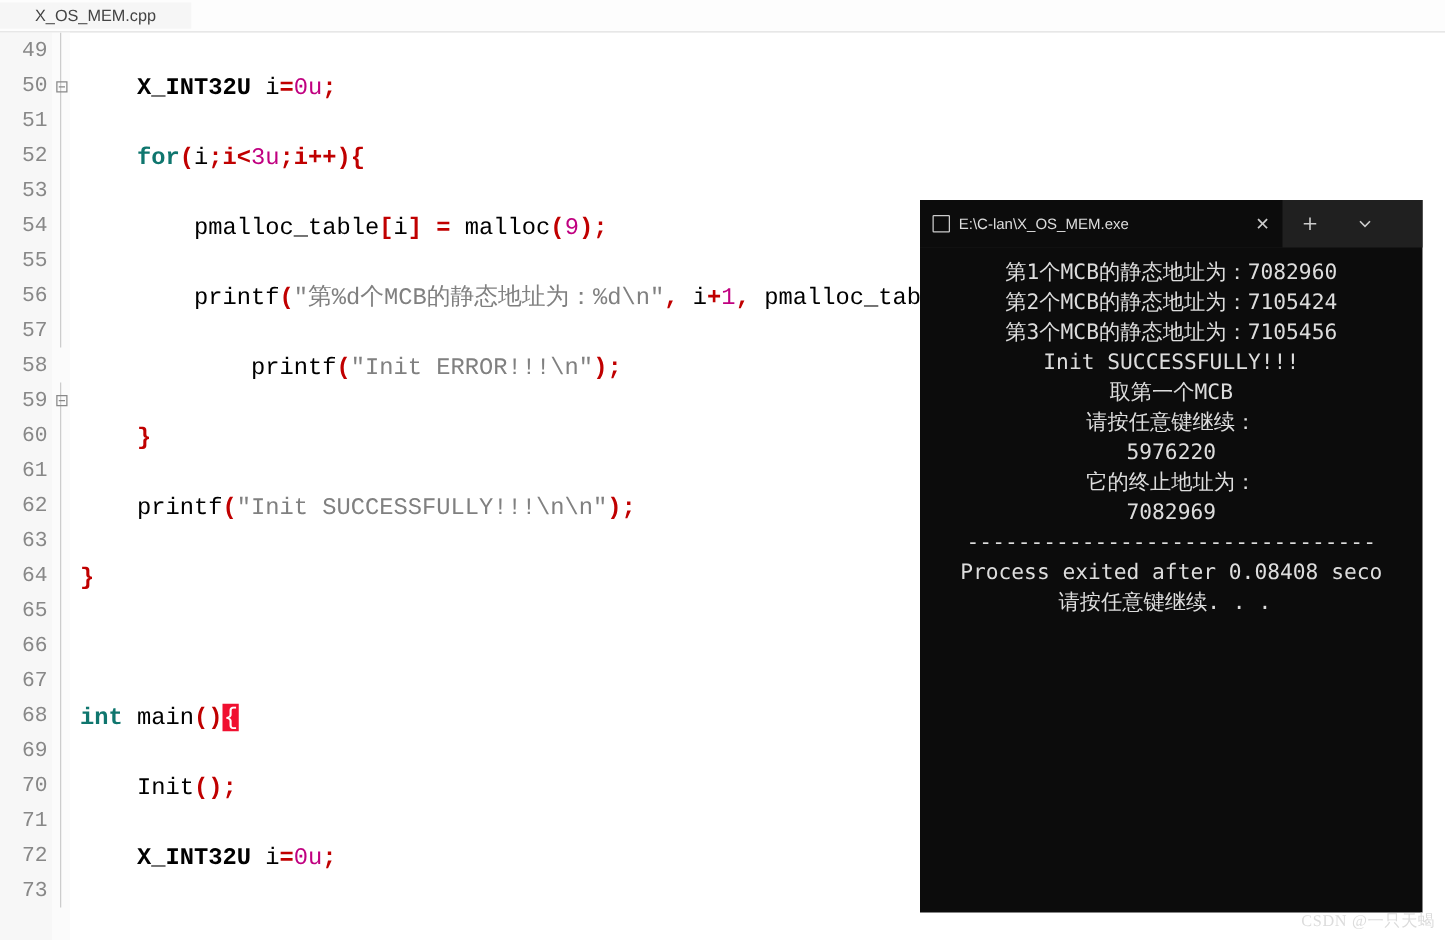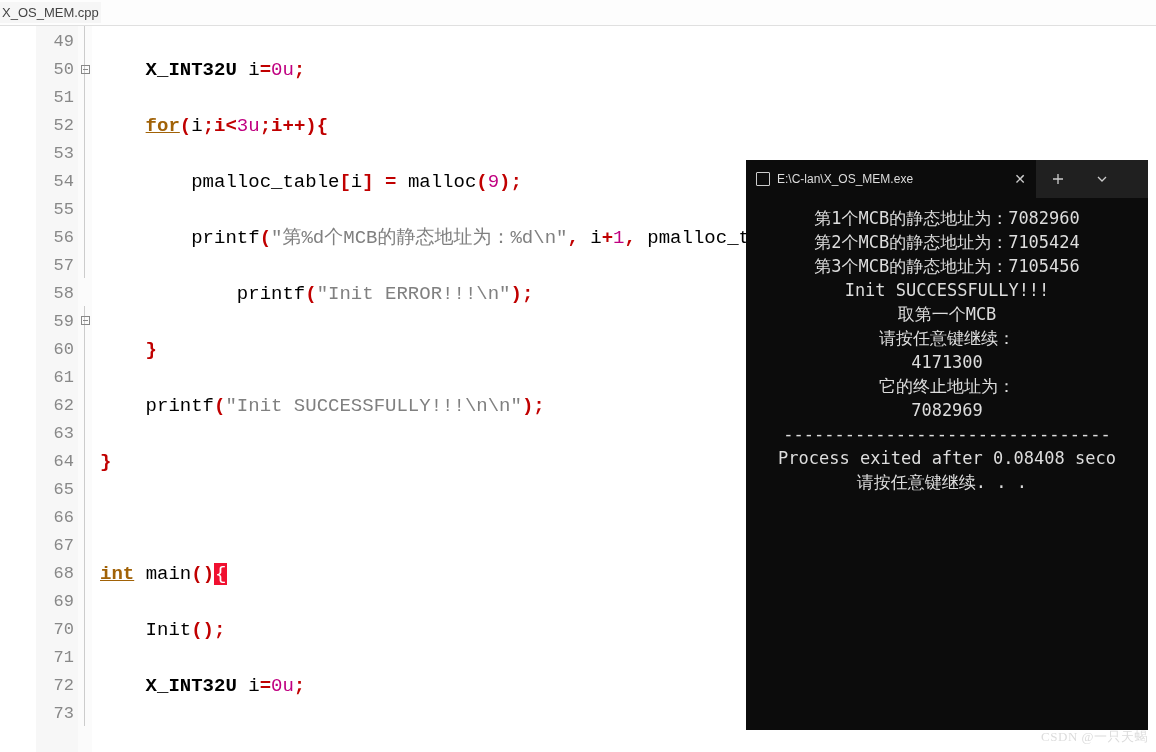--- a/index.html
+++ b/index.html
@@ -13,31 +13,30 @@
   overflow: hidden;
 }
 .tab-bar {
   height: 26px;
   background: #fdfdfd;
   border-bottom: 1px solid #e0e0e0;
   display: flex;
   align-items: center;
 }
 .tab {
-  padding: 3px 2px;
+  padding: 3px 28px;
   font-size: 13px;
   font-family: Tahoma, sans-serif;
   color: #444;
   background: #f6f6f6;
 }
 .editor {
   display: flex;
   height: calc(100% - 26px);
   overflow: hidden;
-  margin-left: 36px;
 }
 .gutter {
   width: 42px;
   background: #f7f7f7;
   color: #888;
   text-align: right;
   font-size: 17px;
   line-height: 28px;
   user-select: none;
   padding-top: 2px;
@@ -77,31 +76,31 @@
   flex: 1;
   font-size: 19px;
   line-height: 28px;
   white-space: pre;
   color: #000;
   padding-left: 8px;
   padding-top: 2px;
   position: relative;
 }
 .code .ln { height: 28px; }
-.kw { color: #a16207; font-weight: bold; text-decoration: underline; }
+.kw { color: #0f766e; font-weight: bold; }
 .ty { color: #000; font-weight: bold; }
 .num { color: #c00080; }
 .str { color: #808080; }
 .op-r { color: #c00000; font-weight: bold; }
 .brace { color: #c00000; font-weight: bold; }
 .hl-brace { background: #f01030; color: #fff; padding: 0 1px; }
 
 .terminal {
   position: absolute;
-  right: 8px; top: 160px;
+  right: 18px; top: 160px;
   width: 402px;
   height: 570px;
   background: #0c0c0c;
   color: #ddd;
   font-family: Consolas, "NSimSun", monospace;
   font-size: 17px;
   line-height: 24px;
 }
 .term-titlebar {
   height: 38px;
@@ -231,16 +230,16 @@
       <svg width="12" height="12" viewBox="0 0 12 12">
           <path d="M6 1v10M1 6h10" stroke="#ccc" stroke-width="1.3"></path>
         </svg>
     </div>
     <div class="term-btn">
       <svg width="12" height="12" viewBox="0 0 12 12">
           <path d="M2 4l4 4 4-4" stroke="#ccc" stroke-width="1.3" fill="none"></path>
         </svg>
     </div>
   </div>
-  <div class="term-body"><div>第1个MCB的静态地址为：7082960</div><div>第2个MCB的静态地址为：7105424</div><div>第3个MCB的静态地址为：7105456</div><div>Init SUCCESSFULLY!!!</div><div></div><div>取第一个MCB</div><div>请按任意键继续：</div><div>4171300</div><div>它的终止地址为：</div><div>7082969</div><div></div><div>--------------------------------</div><div>Process exited after 0.08408 seco</div><div>请按任意键继续. . . </div></div>
+  <div class="term-body"><div>第1个MCB的静态地址为：7082960</div><div>第2个MCB的静态地址为：7105424</div><div>第3个MCB的静态地址为：7105456</div><div>Init SUCCESSFULLY!!!</div><div></div><div>取第一个MCB</div><div>请按任意键继续：</div><div>5976220</div><div>它的终止地址为：</div><div>7082969</div><div></div><div>--------------------------------</div><div>Process exited after 0.08408 seco</div><div>请按任意键继续. . . </div></div>
 </div>
 
 <div class="watermark">CSDN @一只天蝎</div>
 
 </body></html>

